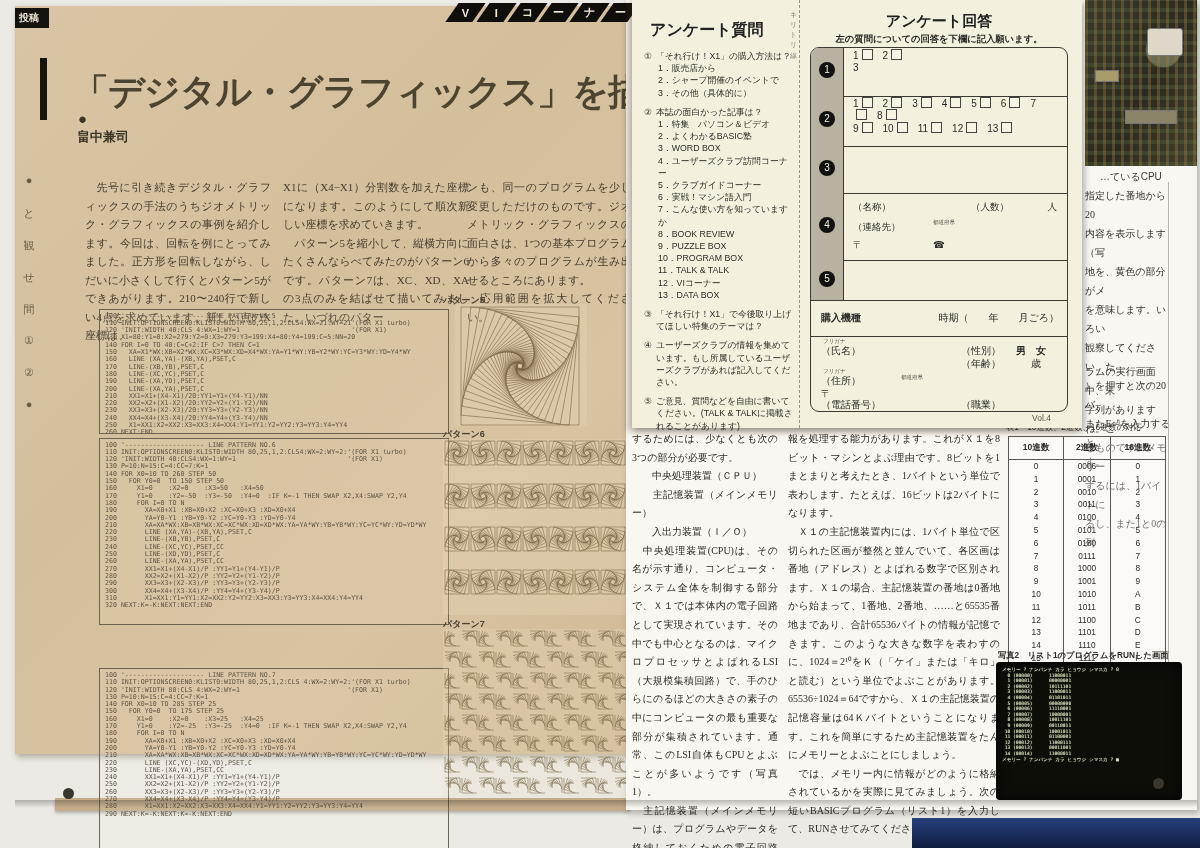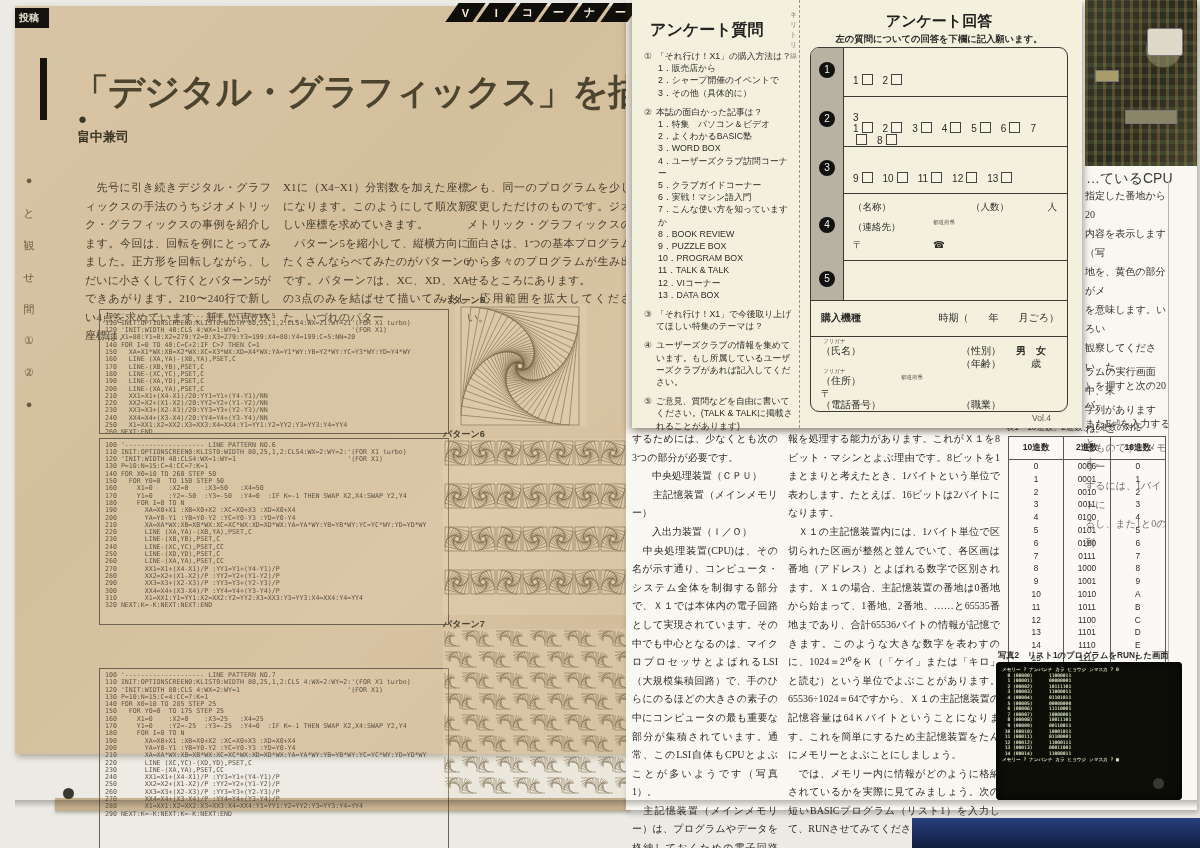--- a/index.html
+++ b/index.html
@@ -52,34 +52,34 @@
   #cut-label{left:156px;top:6px;writing-mode:vertical-rl;font-size:7px;color:#8a857a;letter-spacing:2px;}
   #a-title{left:176px;top:12px;width:262px;text-align:center;font-size:15px;font-weight:bold;color:#1e1e1c;}
   #a-subtitle{left:176px;top:33px;width:262px;text-align:center;font-size:9.3px;font-weight:bold;color:#2a2a26;}
   #form-box{left:178px;top:47px;width:256px;height:363px;border:1.5px solid #3b3a33;border-radius:9px;overflow:hidden;}
   .form-row{position:absolute;left:0;width:100%;border-bottom:1px solid #3b3a33;}
   .badge-col{position:absolute;left:0;top:0;bottom:0;width:32px;background:#b7b2a1;border-right:1px solid #3b3a33;}
   .badge{position:absolute;left:8px;width:16px;height:16px;border-radius:50%;background:#111;
     color:#f4f1e2;font-size:10px;line-height:16px;text-align:center;}
   .row-content{position:absolute;left:42px;right:8px;top:0;font-size:10px;color:#2b2a26;}
   .cbx{display:inline-block;width:9px;height:9px;border:1px solid #444;margin:0 10px 0 3px;vertical-align:-1px;background:#f7f4e4;}
-  .cb-line{margin-top:26px;}
+  .cb-line{margin-top:1px;}
   .small-label{font-size:9.5px;color:#2b2a26;}
   .tiny{font-size:5.5px;color:#55524a;line-height:6px;display:inline-block;vertical-align:middle;}
   #vol-label{left:400px;top:413px;font-size:8.5px;color:#5a574d;}
   
   #white-page{left:626px;top:0;width:571px;height:810px;background:#f9f7f1;box-shadow:2px 3px 6px rgba(0,0,0,.28);}
   #circuit-photo{left:459px;top:0;width:112px;height:166px;overflow:hidden;
     background:
       repeating-linear-gradient(90deg,rgba(160,130,60,.35) 0 3px,rgba(0,0,0,0) 3px 9px),
       repeating-linear-gradient(0deg,rgba(90,110,70,.3) 0 4px,rgba(0,0,0,0) 4px 11px),
       radial-gradient(circle at 70% 30%,#6b6a52 0 12%,rgba(0,0,0,0) 13%),
       linear-gradient(120deg,#3a3a2c,#2b2a20 55%,#42402e);}
   .chip{position:absolute;background:#ddd8c8;border:1px solid #777;}
-  #cpu-caption{left:460px;top:170px;font-size:14px;color:#3a3a34;}
+  #cpu-caption{left:474px;top:170px;font-size:10px;color:#3a3a34;}
   .side-para{width:86px;font-family:"Liberation Serif",serif;font-size:10px;line-height:19px;
     color:#33312c;white-space:pre-line;}
   #side-1{left:459px;top:186px;}
   #side-2{left:459px;top:362px;}
   #v-rule{left:542px;top:182px;height:612px;border-left:1px solid #b9b5aa;}
   .body-col{top:430px;font-family:"Liberation Serif",serif;font-size:10px;line-height:18.6px;
     color:#2c2a25;text-align:justify;white-space:pre-line;}
   #body-a{left:6px;width:146px;}
   #body-b{left:162px;width:212px;}
   #table-caption{left:380px;top:422px;font-size:8.3px;color:#33312c;}

